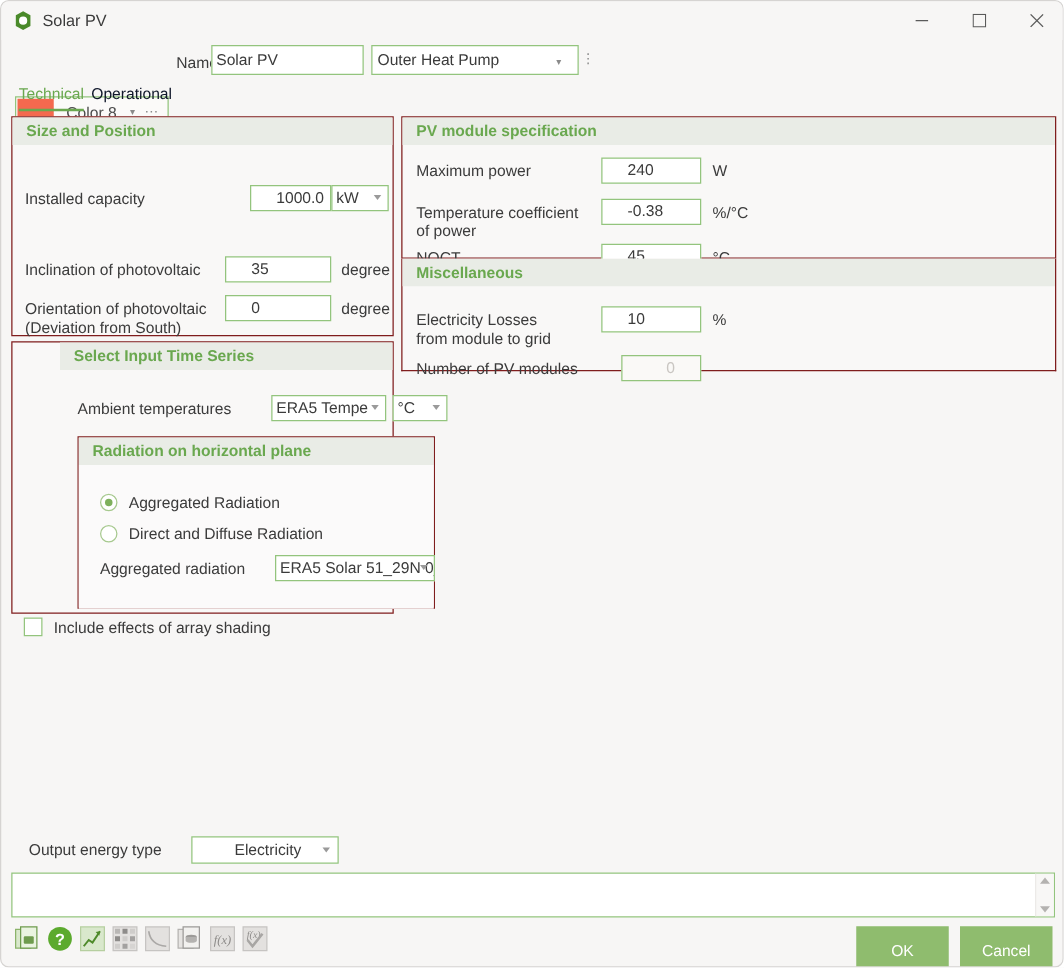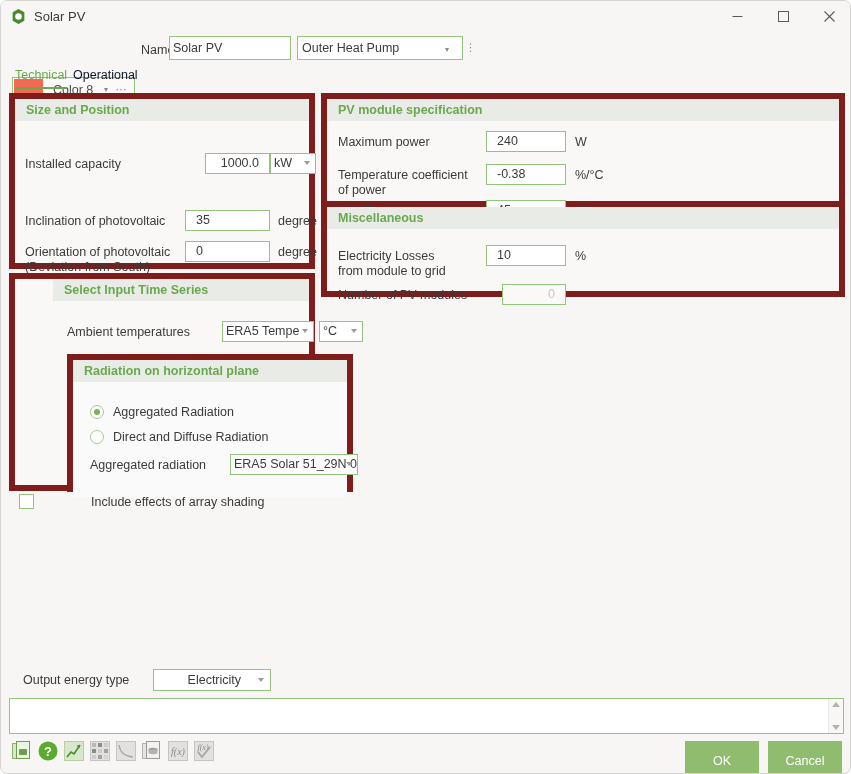--- a/index.html
+++ b/index.html
@@ -174,21 +174,21 @@
   }
   #right-panel {
     position: absolute;
     left: 320px; top: 92px;
     width: 524px;
   }
 
   .group {
     position: relative;
     box-sizing: border-box;
-    border: 6px solid #7f1d1d;
+    border: 1px solid #7f1d1d;
     background: #f9f8f7;
   }
   .group-header {
     height: 22px;
     line-height: 22px;
     padding-left: 11px;
     background: #e9ece6;
     font-size: 12.5px;
     font-weight: bold;
     color: #6aa84f;
@@ -209,21 +209,21 @@
 
   .txtbox {
     position: absolute;
     box-sizing: border-box;
     border: 1px solid #93c47d;
     background: #ffffff;
     height: 21px;
     line-height: 19px;
     font-size: 12.5px;
     color: #3b3b3b;
-    padding: 0 10px;
+    padding: 0 20px;
     overflow: hidden;
     white-space: nowrap;
   }
   .txtbox.right { text-align: right; }
   .txtbox.disabled {
     background: #faf9f7;
     color: #c9c6c2;
   }
 
   .combo {
@@ -272,21 +272,20 @@
     font-size: 12.5px;
     color: #3b3b3b;
   }
 
   
   #shading-row {
     position: absolute;
     left: 18px; top: 493px;
     display: flex;
     align-items: center;
-    gap: 48px;
   }
   .checkbox {
     width: 15px; height: 15px;
     box-sizing: border-box;
     border: 1px solid #93c47d;
     background: #ffffff;
     flex: none;
   }
   #shading-label {
     margin-left: 9px;

